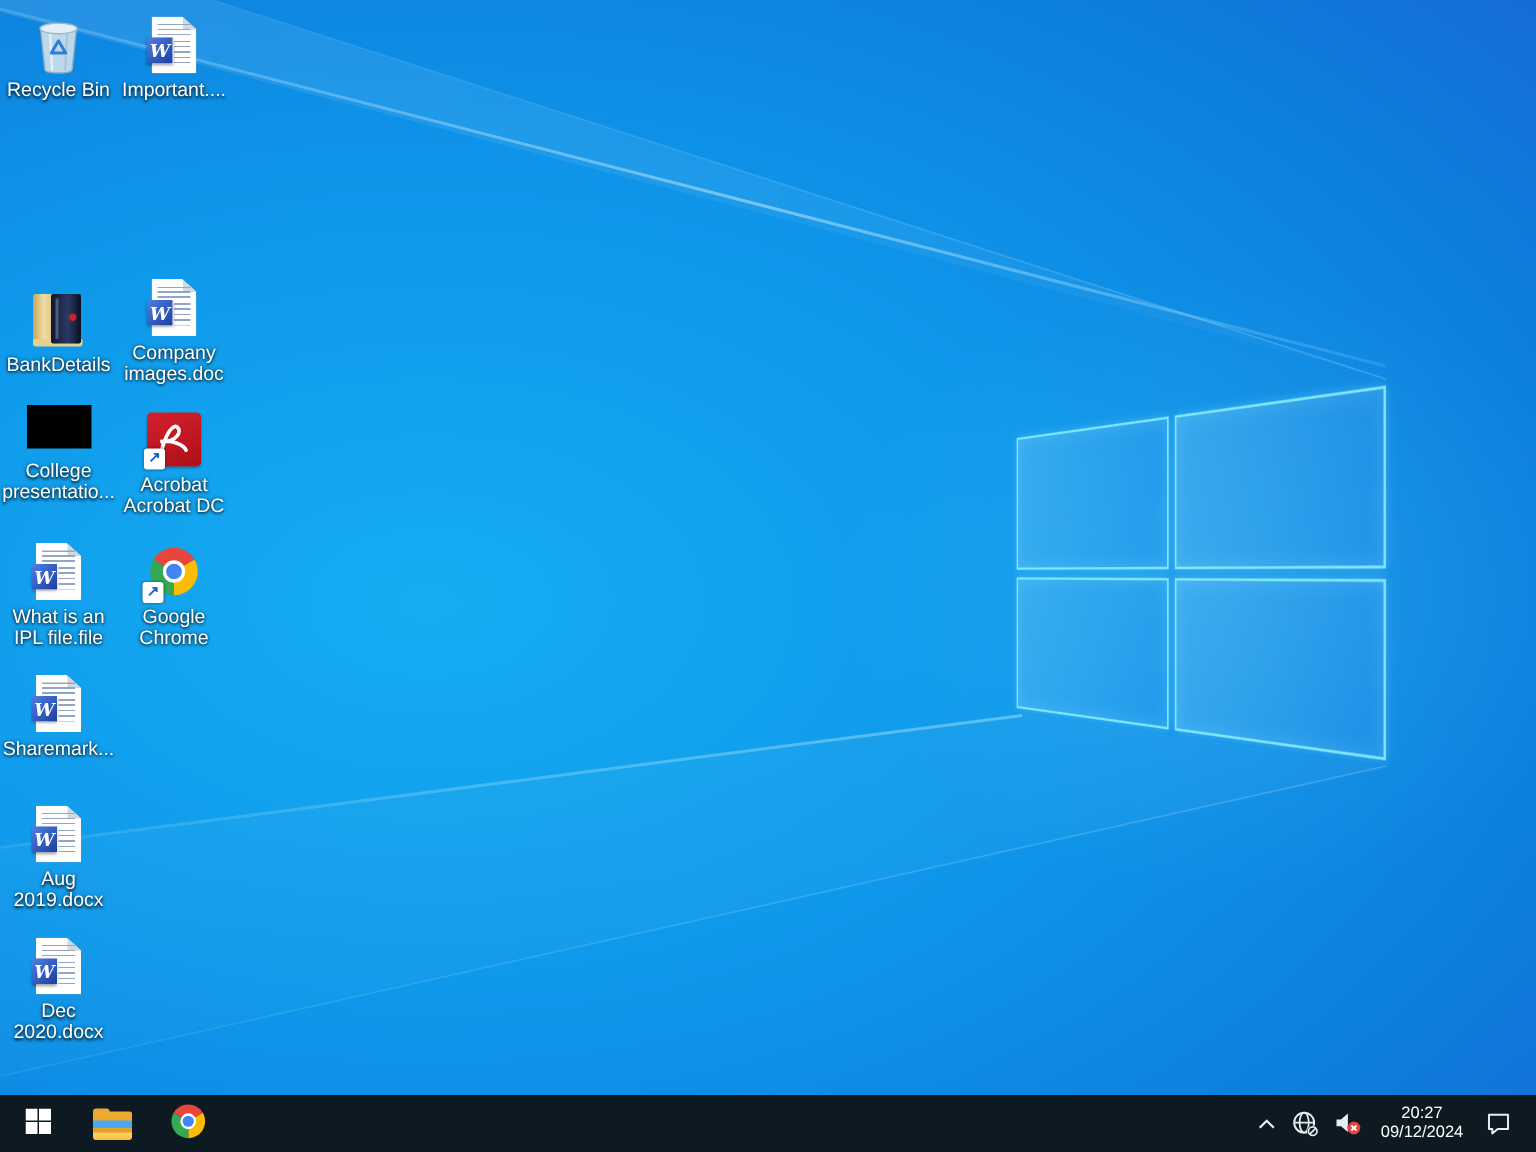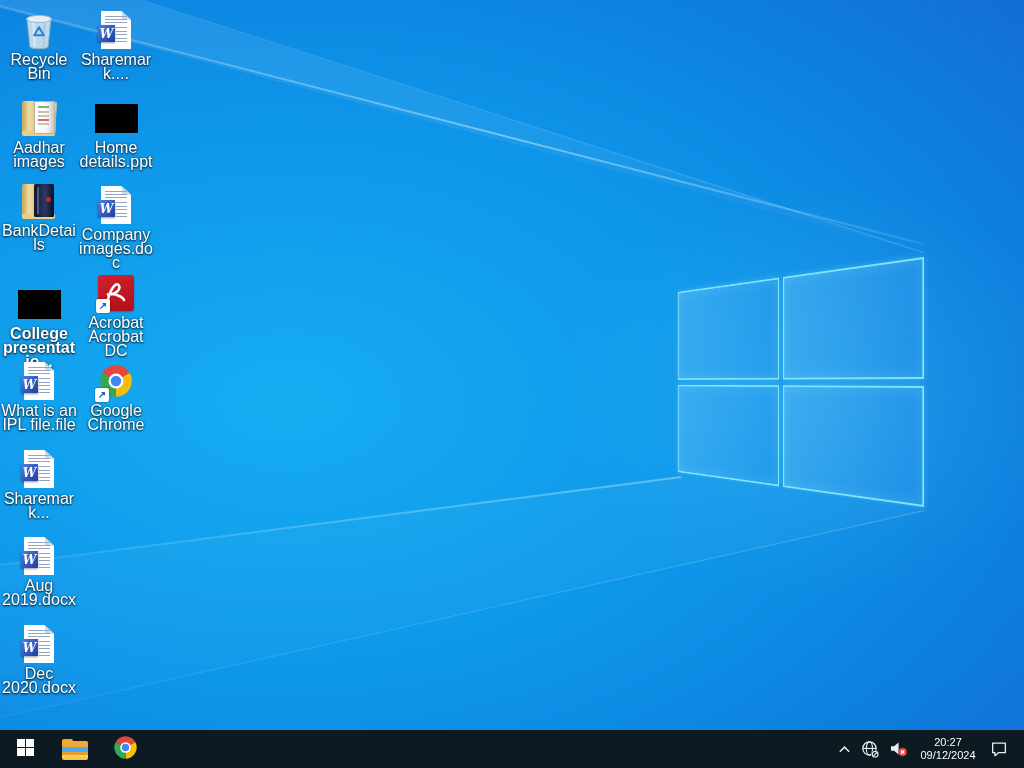--- a/index.html
+++ b/index.html
@@ -35,21 +35,21 @@
   .winlogo { position:absolute; left:510px; top:257px; width:414px; height:250px;
     transform: perspective(600px) rotateY(-34.3deg); transform-origin:100% 50%;
     display:grid; grid-template-columns:1fr 1fr; grid-template-rows:1fr 1fr; gap:7px; }
   .pane { border:2px solid rgba(132,234,255,.92);
     background: linear-gradient(105deg, rgba(135,208,250,.30), rgba(80,160,242,.16));
     box-shadow: inset 0 0 16px rgba(160,238,255,.20), 0 0 7px rgba(130,230,255,.35); }
 
   
   .cell { position:absolute; width:76px; display:flex; flex-direction:column; align-items:center; cursor:default; }
   .ic { height:40px; width:60px; display:flex; align-items:center; justify-content:center; position:relative; }
-  .lbl { margin-top:3px; max-width:76px; text-align:center; font-size:16px; line-height:14px; color:#fff;
+  .lbl { margin-top:3px; max-width:76px; text-align:center; font-size:13px; line-height:14px; color:#fff;
     text-shadow:0 1px 2px rgba(0,0,0,.85), 0 0 3px rgba(0,0,0,.45); word-wrap:break-word; }
 
   
   .ico-word { position:relative; width:30px; height:38px; }
   .ico-word .page { position:absolute; inset:0; background:#fff; box-shadow:0 0 2px rgba(0,0,0,.45);
     clip-path:polygon(0 0, 68% 0, 100% 23%, 100% 100%, 0 100%); }
   .ico-word .fold { position:absolute; right:0; top:0; width:9.5px; height:8.7px;
     background:#cfd9e6; clip-path:polygon(0 0, 100% 100%, 0 100%); }
   .ico-word .tl { position:absolute; left:4px; right:4px; top:5px; height:8px;
     background:repeating-linear-gradient(to bottom, #93a5c4 0 1px, transparent 1px 3.2px); }
@@ -125,44 +125,33 @@
         <path d="M7.5 10 L10.5 38.2 Q10.8 40.6 20 40.6 Q29.2 40.6 29.5 38.2 L32.5 10" fill="rgba(198,221,236,.95)" stroke="#8fafc6" stroke-width="1"></path>
         <path d="M14 13 L15.6 39" stroke="rgba(255,255,255,.6)" stroke-width="1.6" fill="none"></path>
         <path d="M26 13 L24.6 39" stroke="rgba(150,180,200,.5)" stroke-width="1.6" fill="none"></path>
         <ellipse cx="20" cy="9.4" rx="13" ry="3.7" fill="#e4eff7" stroke="#9cb8cd" stroke-width="1"></ellipse>
         <path d="M20 18 l-5 8.6 h10 z" fill="none" stroke="#2f7fd3" stroke-width="2.1" stroke-linejoin="round"></path>
       </svg>
     </div>
     <div class="lbl">Recycle Bin</div>
   </div>
 
-  <div class="cell" style="left:1px; top:98px;">
-    <div class="ic">
-      <div class="fol">
-          <div class="spine"></div>
-          <div class="lip"></div>
-          <div class="docs2"></div>
-          <div class="docs"></div>
-        </div>
-    </div>
-    <div class="lbl">Aadhar images</div>
-  </div>
-
-  <div class="cell" style="left:1px; top:181px;">
+
+  <div class="cell" style="left:1px; top:193px;">
     <div class="ic">
       <div class="fol">
           <div class="spine"></div>
           <div class="lip"></div>
           <div class="book"></div>
         </div>
     </div>
     <div class="lbl">BankDetails</div>
   </div>
 
-  <div class="cell" style="left:1px; top:284px;font-weight:bold;">
+  <div class="cell" style="left:1px; top:264px;">
     <div class="ic">
         <div class="ico-thumb"></div>
       </div>
     <div class="lbl">College presentatio...</div>
   </div>
 
   <div class="cell" style="left:1px; top:361px;">
     <div class="ic">
       <div class="ico-word">
           <div class="page"></div>
@@ -217,29 +206,23 @@
   <div class="cell" style="left:78px; top:10px;">
     <div class="ic">
       <div class="ico-word">
           <div class="page"></div>
           <div class="fold"></div>
           <div class="tl"></div>
           <div class="rl"></div>
         <div class="wbox">W</div>
         </div>
     </div>
-    <div class="lbl">Sharemark....</div>
-  </div>
-
-  <div class="cell" style="left:78px; top:98px;">
-    <div class="ic">
-        <div class="ico-thumb"></div>
-      </div>
-    <div class="lbl">Home details.ppt</div>
-  </div>
+    <div class="lbl">Important....</div>
+  </div>
+
 
   <div class="cell" style="left:78px; top:185px;">
     <div class="ic">
       <div class="ico-word">
           <div class="page"></div>
           <div class="fold"></div>
           <div class="tl"></div>
           <div class="rl"></div>
         <div class="wbox">W</div>
         </div>

